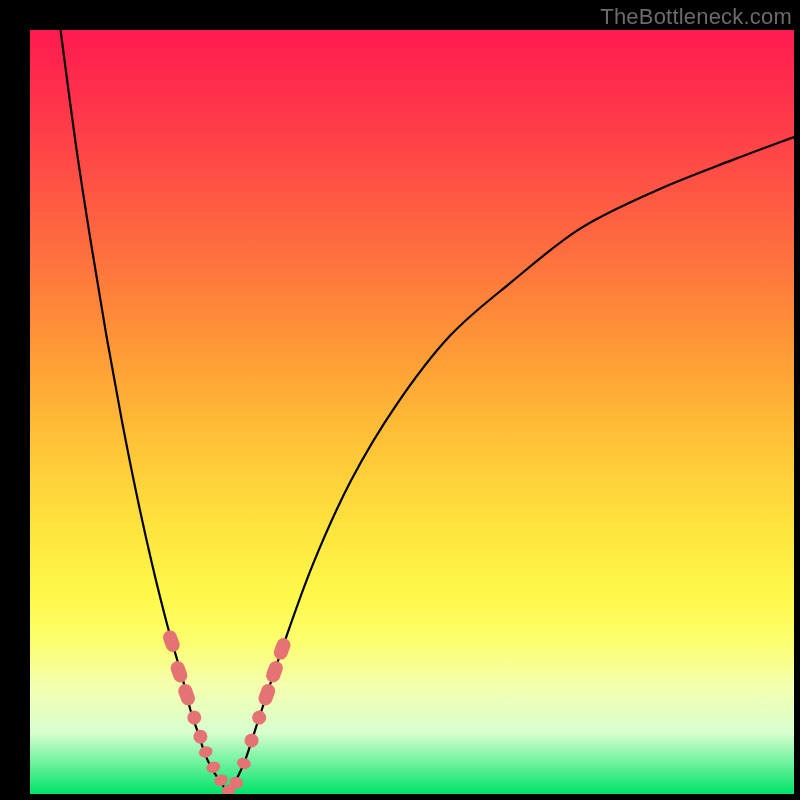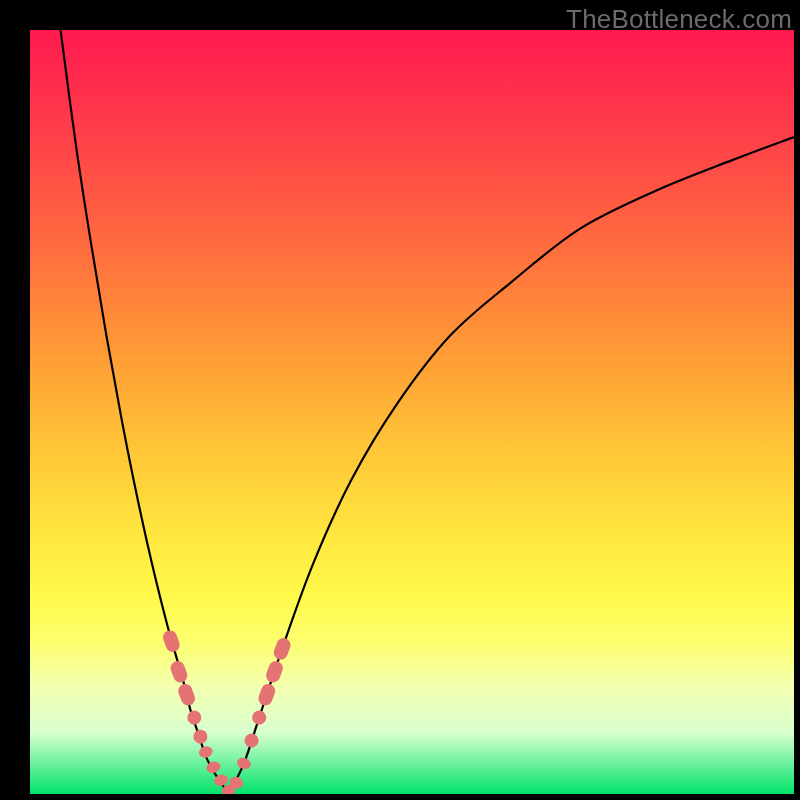--- a/index.html
+++ b/index.html
@@ -36,25 +36,24 @@
       #f3ffb0 86%,
       #d8ffcf 92%,
       #00e36a 100%
     );
   }
   .watermark {
     position: absolute;
     top: 4px;
     right: 8px;
     color: #6b6b6b;
-    font-size: 26px;
+    font-size: 22px;
     letter-spacing: 0.2px;
     font-weight: 500;
     user-select: none;
-    text-decoration: underline;
   }
   svg.curves {
     position: absolute;
     left: 0;
     top: 0;
     width: 764px;
     height: 764px;
   }
   .curve {
     fill: none;

